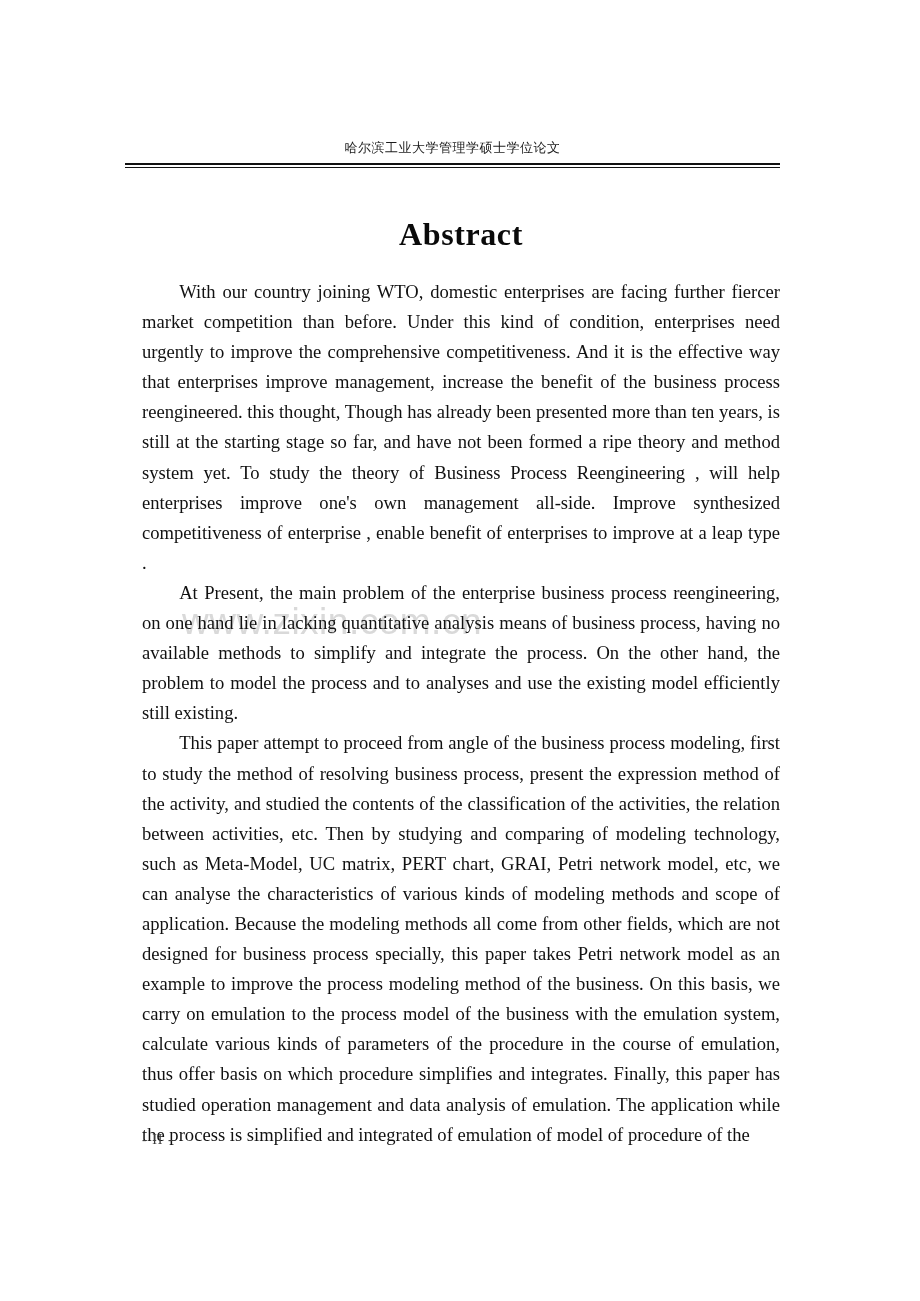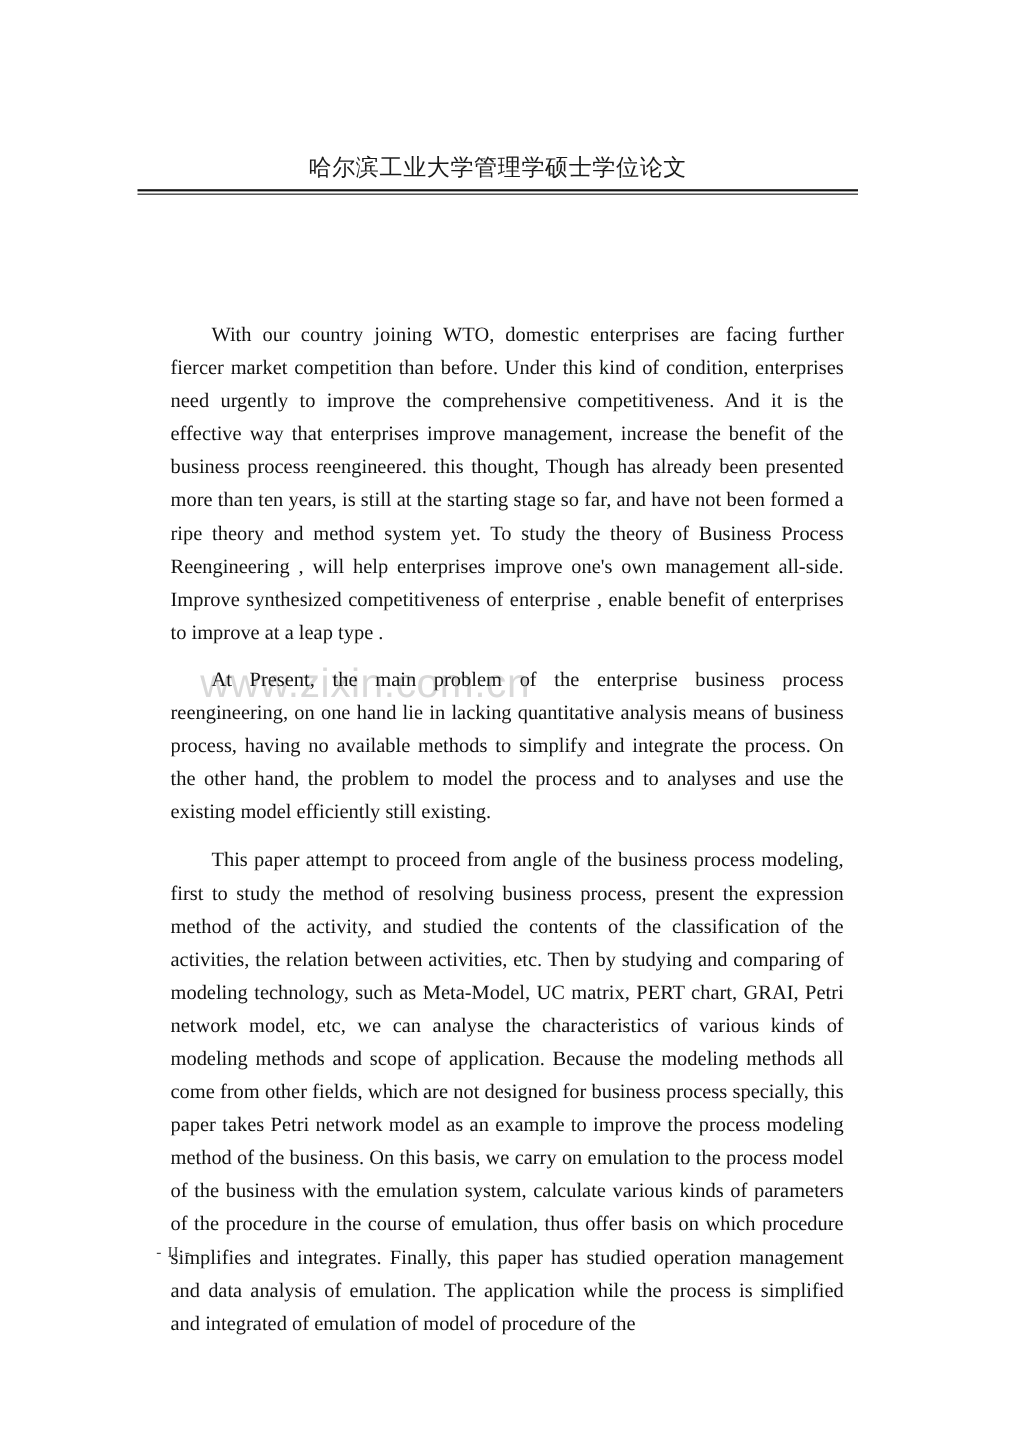--- a/index.html
+++ b/index.html
@@ -22,21 +22,21 @@
   
   .header-block {
     position: absolute;
     left: 125px;
     top: 140px;
     width: 655px;
   }
   .header-text {
     text-align: center;
     font-family: "Liberation Serif", "DejaVu Serif", serif;
-    font-size: 21px;
+    font-size: 13px;
     letter-spacing: 0.5px;
     color: #1b1b1b;
     line-height: 1.2;
     white-space: nowrap;
   }
   .header-rule {
     margin-top: 7px;
     height: 5px;
     border-top: 2.2px solid #121212;
     border-bottom: 1.2px solid #121212;
@@ -57,21 +57,21 @@
   }
 
   
   .body-block {
     position: absolute;
     left: 142px;
     top: 277px;
     width: 638px;
   }
   .para {
-    margin: 13px;
+    margin: 0;
     text-align: justify;
     text-justify: inter-word;
     font-size: 18.6px;
     line-height: 30.1px;
     text-indent: 2em;
     color: #111111;
     hyphens: none;
   }
 
   
@@ -104,20 +104,21 @@
 </head>
 <body>
 
 <div id="page">
 
   <div class="header-block">
     <div class="header-text">哈尔滨工业大学管理学硕士学位论文</div>
     <div class="header-rule"></div>
   </div>
 
+  <div class="doc-title">Abstract</div>
 
   <div class="watermark">www.zixin.com.cn</div>
 
   <div class="body-block">
     <p class="para">With our country joining WTO, domestic enterprises are facing further fiercer market competition than before. Under this kind of condition, enterprises need urgently to improve the comprehensive competitiveness. And it is the effective way that enterprises improve management, increase the benefit of the business process reengineered. this thought, Though has already been presented more than ten years, is still at the starting stage so far, and have not been formed a ripe theory and method system yet. To study the theory of Business Process Reengineering , will help enterprises improve one's own management all-side. Improve synthesized competitiveness of enterprise , enable benefit of enterprises to improve at a leap type .</p>
     <p class="para">At Present, the main problem of the enterprise business process reengineering, on one hand lie in lacking quantitative analysis means of business process, having no available methods to simplify and integrate the process. On the other hand, the problem to model the process and to analyses and use the existing model efficiently still existing.</p>
     <p class="para">This paper attempt to proceed from angle of the business process modeling, first to study the method of resolving business process, present the expression method of the activity, and studied the contents of the classification of the activities, the relation between activities, etc. Then by studying and comparing of modeling technology, such as Meta-Model, UC matrix, PERT chart, GRAI, Petri network model, etc, we can analyse the characteristics of various kinds of modeling methods and scope of application. Because the modeling methods all come from other fields, which are not designed for business process specially, this paper takes Petri network model as an example to improve the process modeling method of the business. On this basis, we carry on emulation to the process model of the business with the emulation system, calculate various kinds of parameters of the procedure in the course of emulation, thus offer basis on which procedure simplifies and integrates. Finally, this paper has studied operation management and data analysis of emulation. The application while the process is simplified and integrated of emulation of model of procedure of the</p>
   </div>
 
   <div class="footer">- II -</div>

